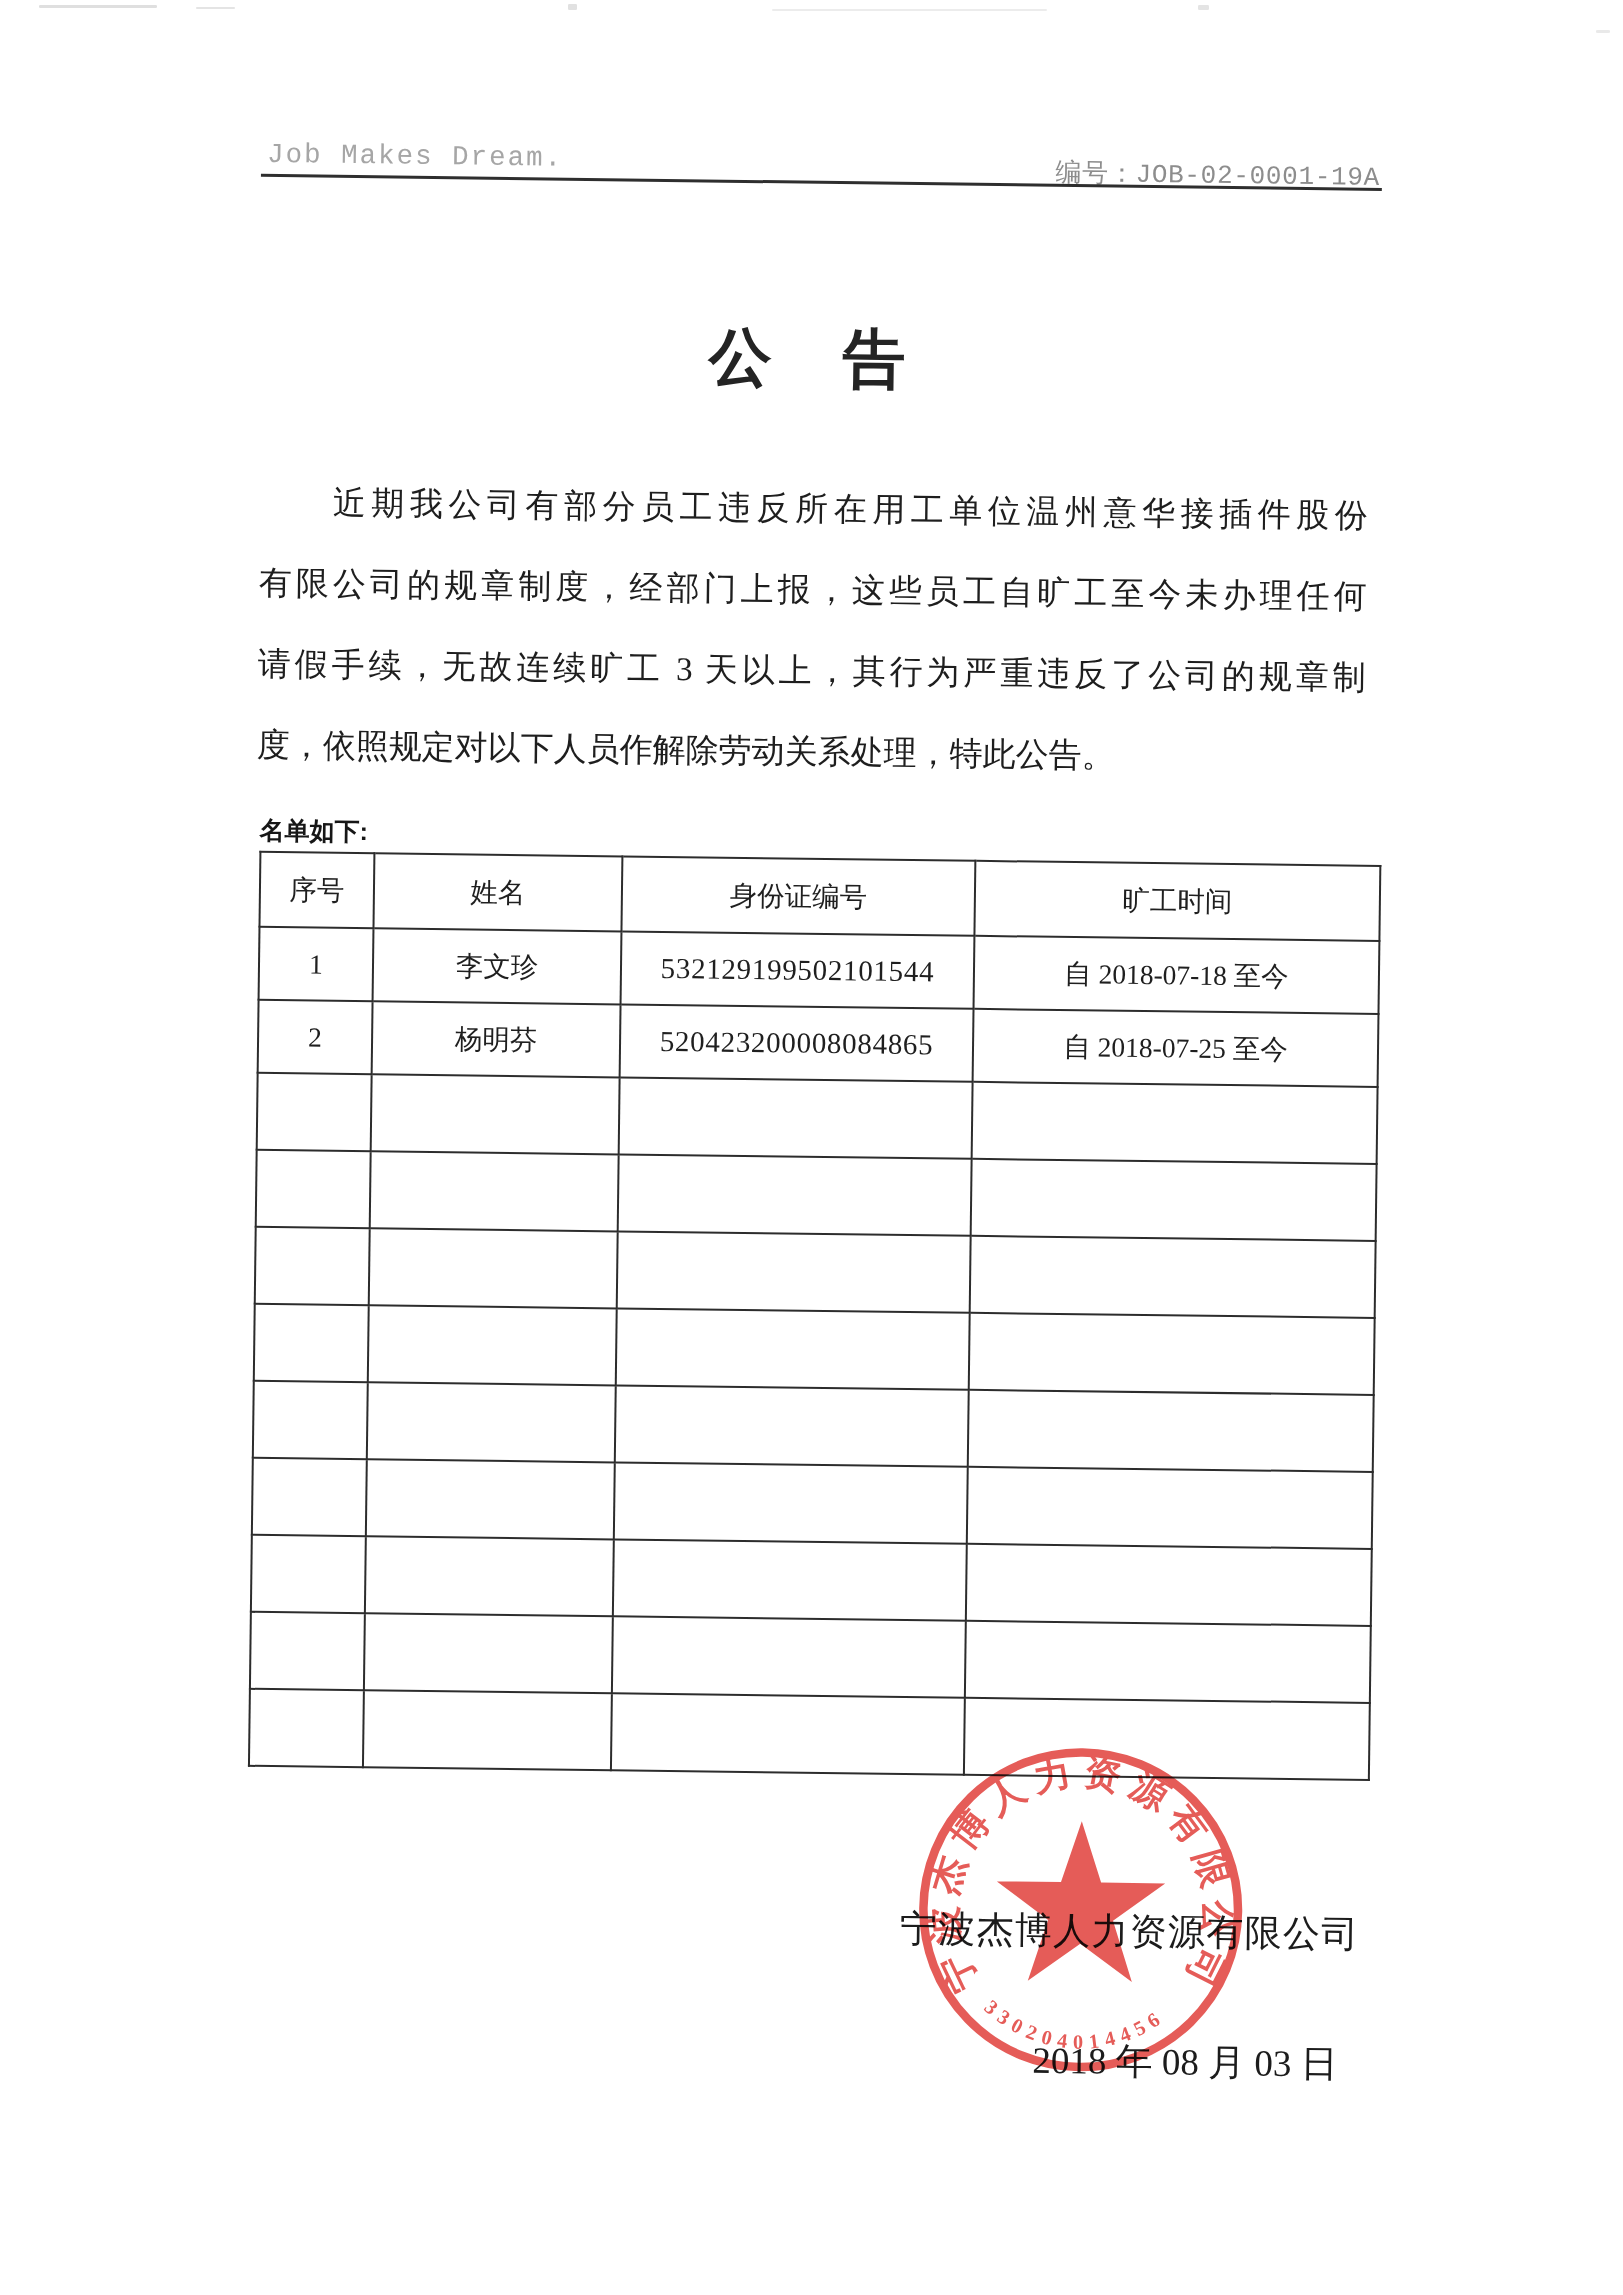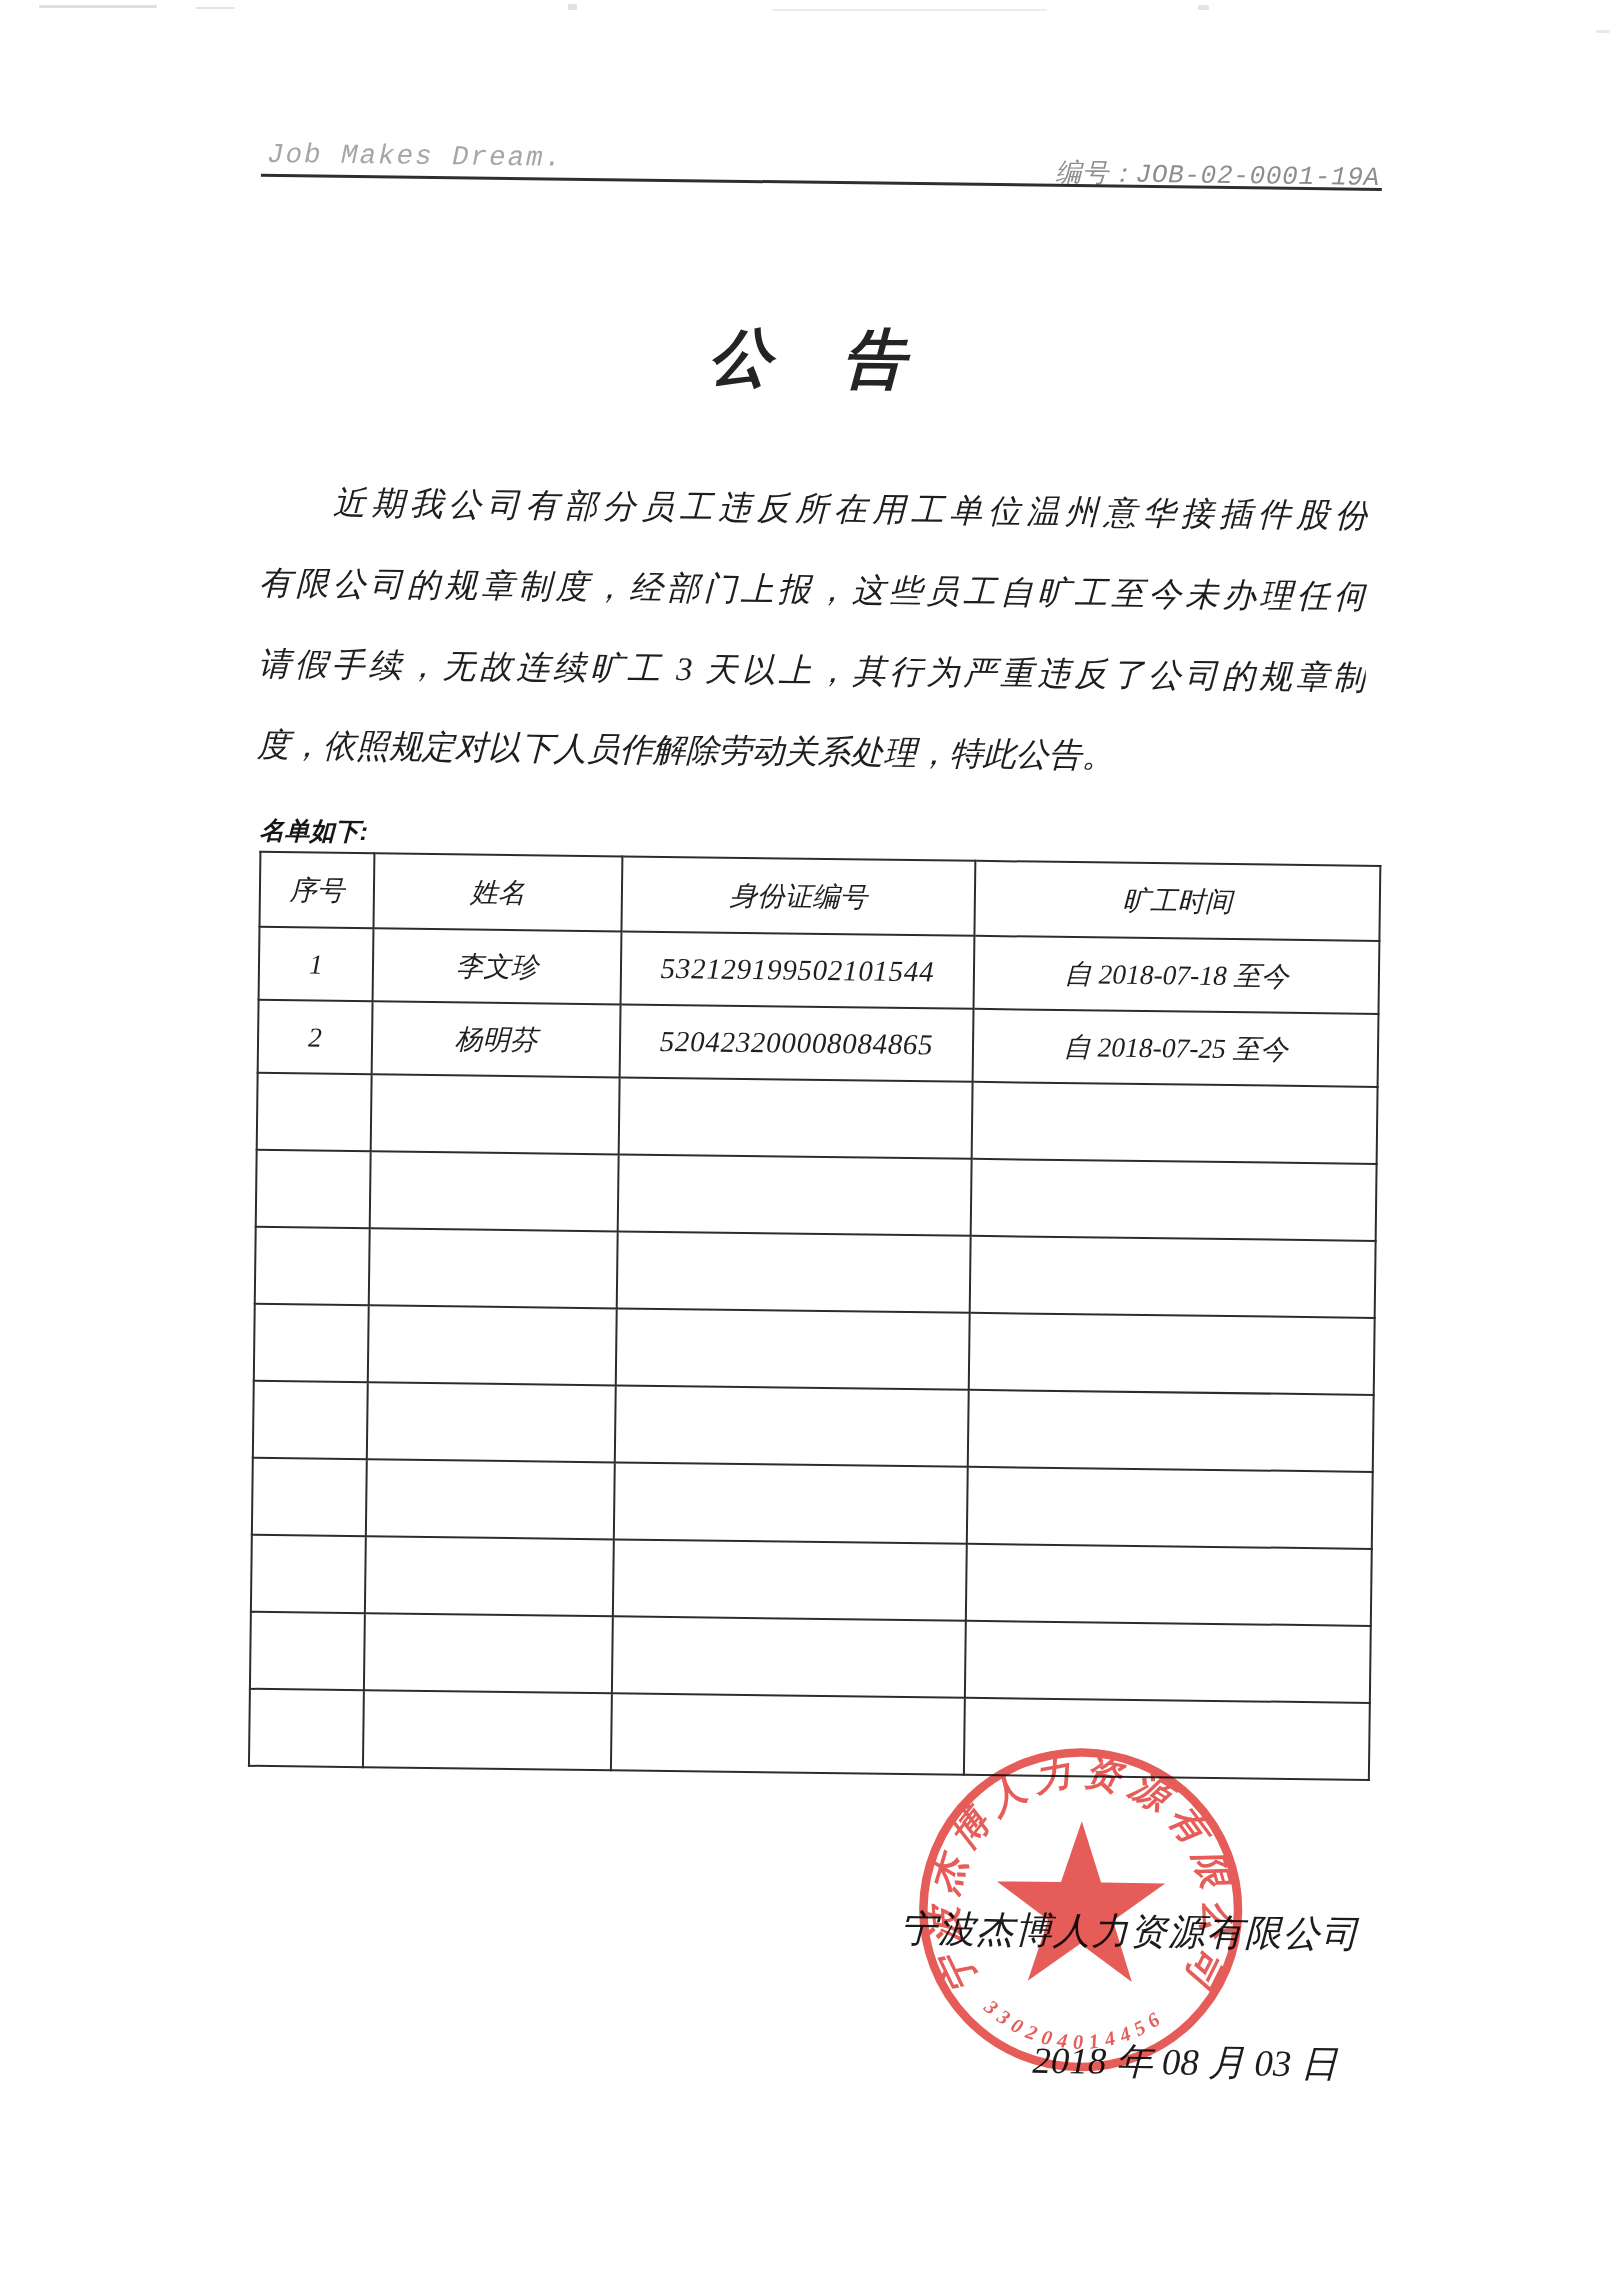--- a/index.html
+++ b/index.html
@@ -1,19 +1,19 @@
 <!DOCTYPE html>
 <html style="font-size:10.5px"><head>
 <meta charset="utf-8">
 <style>
   html,body { margin:0; padding:0; background:#e8e8e8; }
   .page {
     position:relative; width:1623px; height:2295px; margin:0 auto;
     background:#ffffff; overflow:hidden;
-    font-family:"Liberation Serif","DejaVu Serif",serif; color:#1f1f1f;font-style:italic;
+    font-family:"Liberation Serif","DejaVu Serif",serif; color:#1f1f1f;
   }
   
   .rot { position:absolute; inset:0; transform:rotate(0.72deg); transform-origin:275px 170px; }
 
   
   .speck { position:absolute; background:#c9c9c9; border-radius:1.3px; }
 
   .slogan {
     position:absolute; left:267px; top:139px;
     font-family:"Liberation Mono","DejaVu Sans Mono",monospace;

